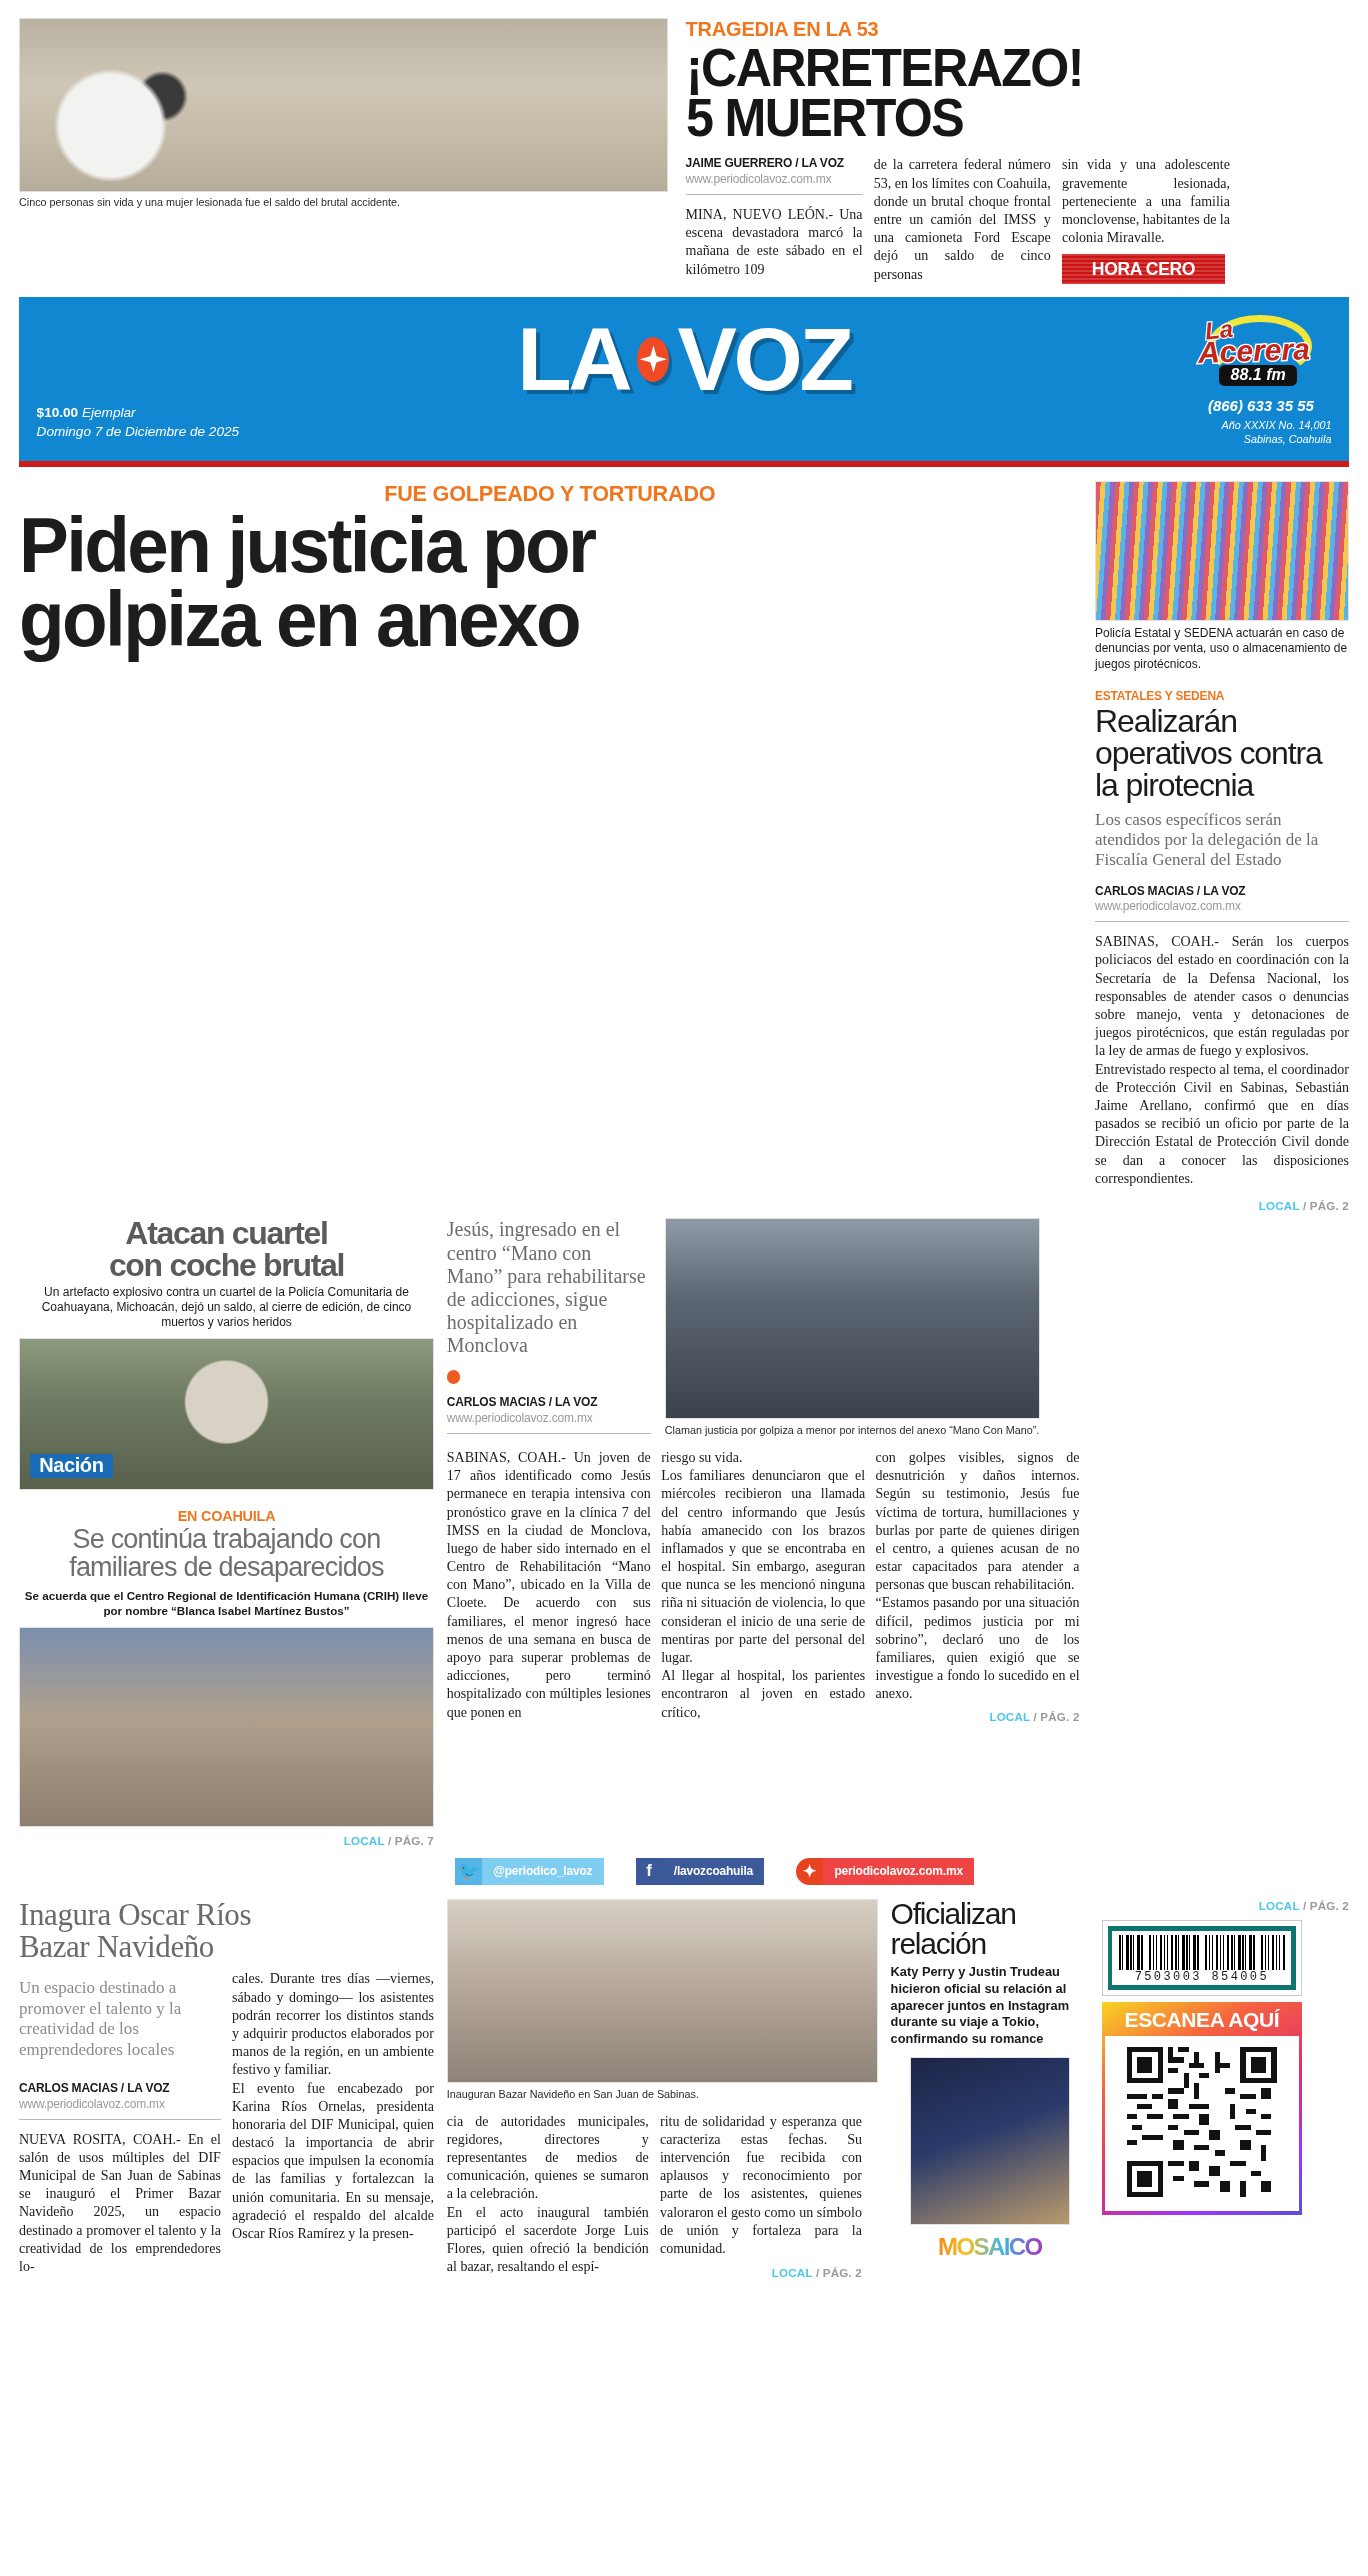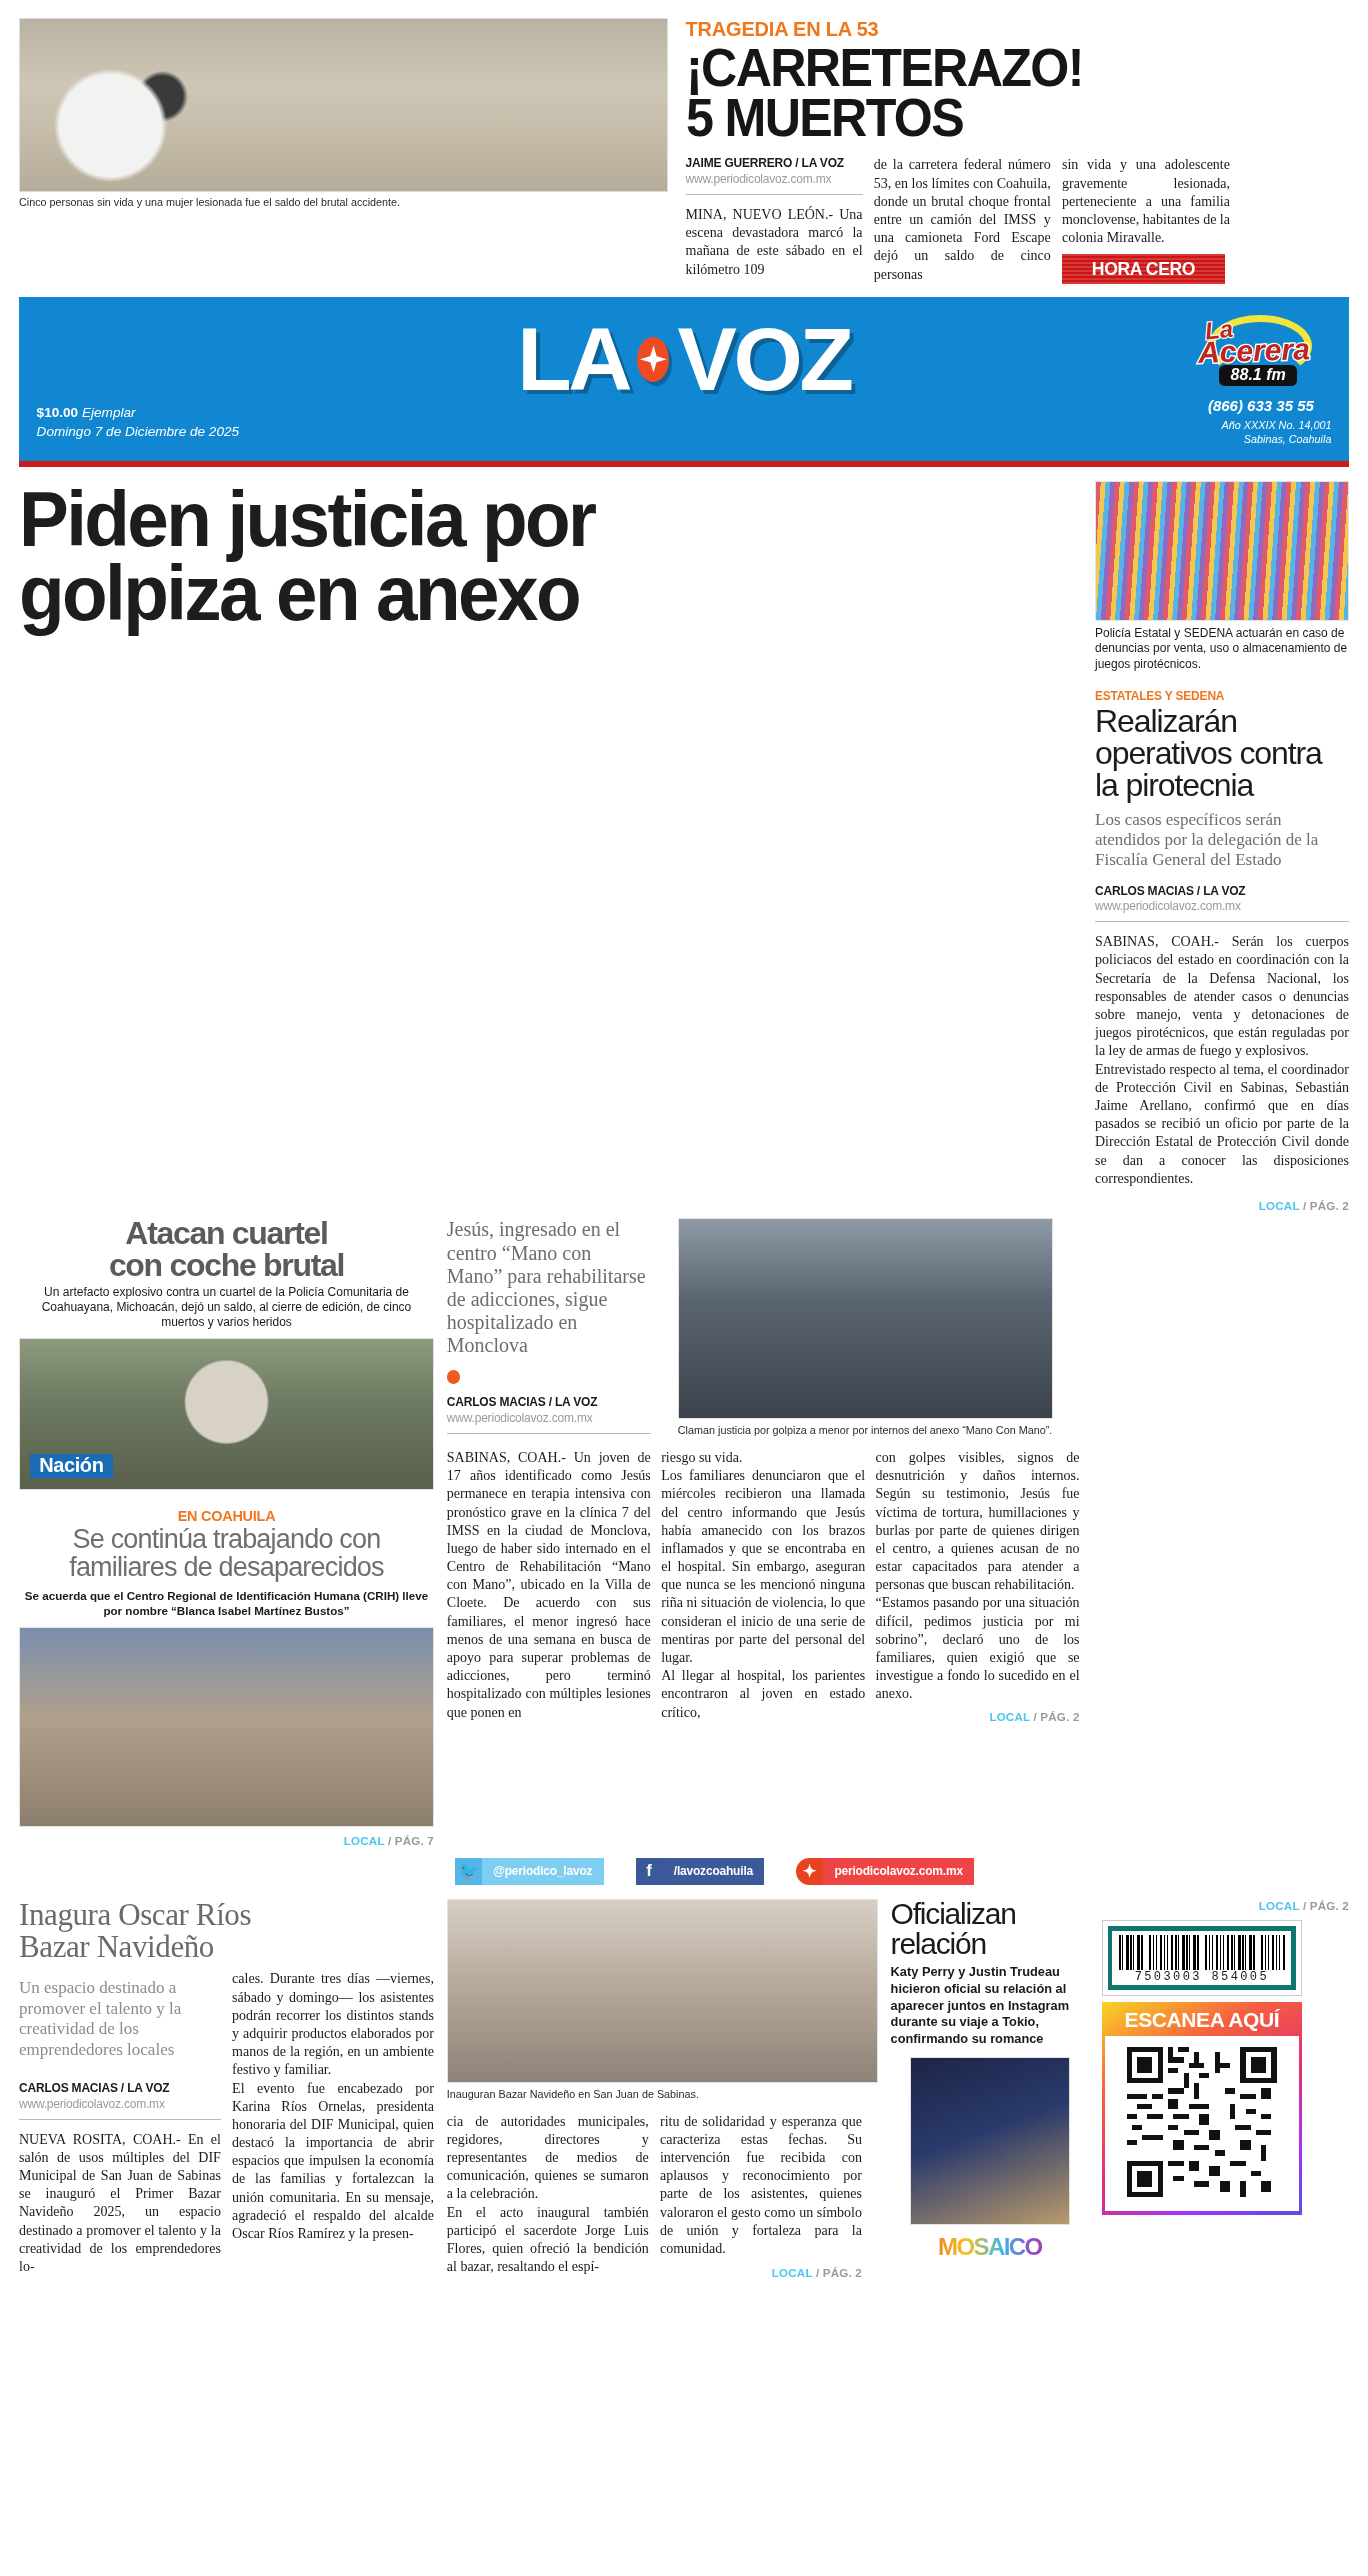--- a/index.html
+++ b/index.html
@@ -246,20 +246,21 @@
 
     <div class="mast-issue">
       <div>Año XXXIX No. 14,001</div>
       <div>Sabinas, Coahuila</div>
     </div>
   </div>
   <div class="mast-redline"></div>
 
   <div class="mainhead-wrap">
     <div class="mainhead-left">
+      <div class="main-kicker kicker">FUE GOLPEADO Y TORTURADO</div>
       <div class="main-headline">Piden justicia por</div>
       <div class="main-headline">golpiza en anexo</div>
     </div>
     <div class="col-c">
       <div class="c-photo photo ph-piro"></div>
       <div class="c-cap">Policía Estatal y SEDENA actuarán en caso de denuncias por venta, uso o almacenamiento de juegos pirotécnicos.</div>
       <div class="c-kicker kicker">ESTATALES Y SEDENA</div>
       <div class="c-head">Realizarán operativos contra la pirotecnia</div>
       <div class="c-deck">Los casos específicos serán atendidos por la delegación de la Fiscalía General del Estado</div>
       <div style="margin-top:14.4px" class="byline">CARLOS MACIAS / LA VOZ</div>
@@ -290,21 +291,21 @@
       <div class="coah-deck">Se acuerda que el Centro Regional de Identificación Humana (CRIH) lleve por nombre “Blanca Isabel Martínez Bustos”</div>
 
       <div class="nacion-photo photo ph-dif" style="height:200px;margin-top:9.6px"></div>
       <div class="refline" style="margin-top:6.4px">
         <span class="loc">LOCAL</span>
         <span class="pg">/ PÁG. 7</span>
       </div>
     </div>
 
     <div class="col-b">
-      <div style="display:flex;gap:27px">
+      <div style="display:flex;gap:14px">
         <div style="width:204px">
           <div class="deck-serif">Jesús, ingresado en el centro “Mano con Mano” para rehabilitarse de adicciones, sigue hospitalizado en Monclova</div>
           <div class="orange-dot"></div>
           <div class="byline">CARLOS MACIAS / LA VOZ</div>
           <div class="byline-url">www.periodicolavoz.com.mx</div>
           <div class="hr-thin" style="margin:8px 0 0 0"></div>
         </div>
         <div>
           <div class="b-photo photo ph-anexo"></div>
           <div class="b-cap cap">Claman justicia por golpiza a menor por internos del anexo “Mano Con Mano”.</div>

